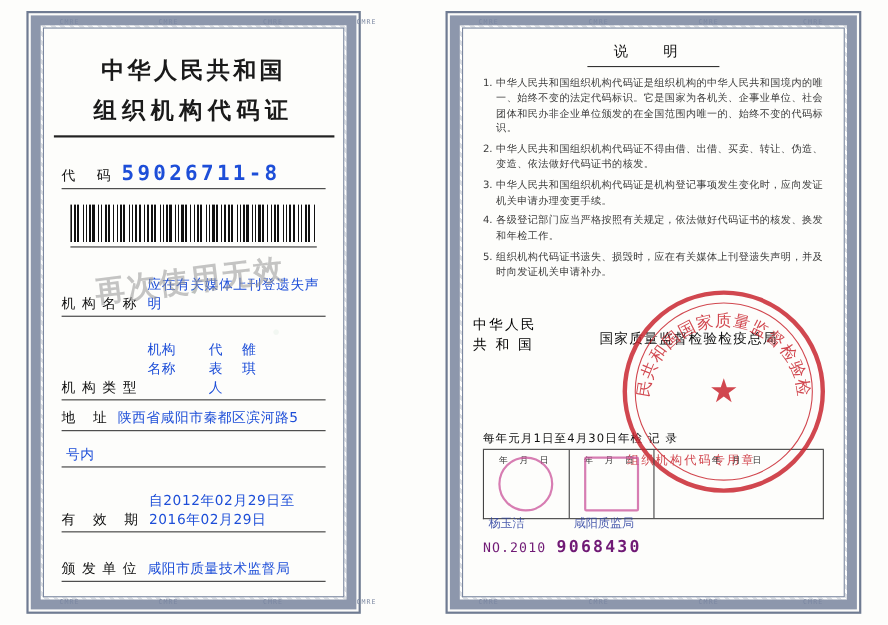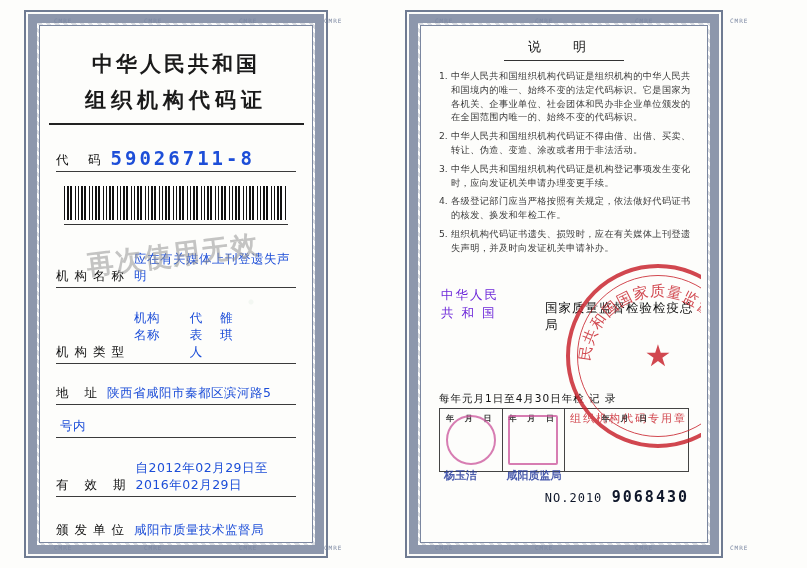--- a/index.html
+++ b/index.html
@@ -16,21 +16,21 @@
   }
   
   .page{
     position:absolute;
     top:10px;
     height:548px;
     background:#fcfcfa;
     box-sizing:border-box;
   }
   .page.left{ left:24px; width:304px; }
-  .page.right{ left:405px; width:318px; }
+  .page.right{ left:405px; width:378px; }
 
   
   .border-outer{
     position:absolute;inset:0;
     border:2px solid #6f7b92;
     box-sizing:border-box;
   }
   .border-band{
     position:absolute;inset:4px;
     border:9px solid #8d97ac;
@@ -111,21 +111,21 @@
     background:
       repeating-linear-gradient(90deg,
         #111 0 1px, #fff 1px 3px, #111 3px 5px, #fff 5px 6px,
         #111 6px 8px, #fff 8px 11px, #111 11px 12px, #fff 12px 14px);
   }
   .barcode-rule{
     margin:4px 18px 0 18px;height:1px;background:#333;
   }
   .f-name{ margin-top:26px; }
   .f-type{ margin-top:22px; }
-  .f-addr{ margin-top:18px; }
+  .f-addr{ margin-top:5px; }
   .f-addr2{ margin-top:10px; }
   .f-valid{ margin-top:22px; }
   .f-issuer{ margin-top:22px; }
   .type-inner{
     display:flex;width:100%;justify-content:space-between;
   }
   .type-inner .rep-lbl{ letter-spacing:4px; padding-left:24px;}
   .type-inner .rep-val{ padding-right:60px;}
 
   
@@ -174,22 +174,22 @@
   }
   .note .num{ width:12px;flex:none; }
   .note .txt{ flex:1; letter-spacing:.4px; }
 
   .seal-area{
     position:relative;
     height:132px;
     margin-top:4px;
   }
   .issuer-left{
-    position:absolute;left:14px;top:26px;
-    font-size:12.5px;line-height:1.5;color:#6d28d9;letter-spacing:2px;
+    position:absolute;left:3px;top:26px;
+    font-size:12.5px;line-height:1.5;color:#000000;letter-spacing:2px;
   }
   .issuer-right{
     position:absolute;left:118px;top:40px;
     font-size:12.5px;color:#111;letter-spacing:1px;
   }
   .red-seal{
     position:absolute;
     left:139px;top:4px;
     width:176px;height:176px;
     border:4px solid #c8202a;
@@ -237,21 +237,20 @@
     margin:0 12px;
     display:flex;
     border:1px solid #444;
     border-top:none;
     height:62px;
   }
   .rt-cell{
     flex:1;
     border-right:1px solid #444;
     position:relative;
-    font-weight:bold;
   }
   .rt-cell:last-child{ border-right:none; flex:2; }
   .rt-sub{
     position:absolute;left:0;right:0;top:0;bottom:0;
     display:flex;
     font-size:8px;color:#333;
     align-items:flex-start;
     justify-content:space-around;
     padding-top:4px;
     letter-spacing:4px;
@@ -269,23 +268,22 @@
   }
   .hand{
     position:absolute;bottom:-12px;left:4px;
     color:#2a3fa0;
     font-size:11px;
     font-family:"DejaVu Serif","Liberation Serif",serif;
     opacity:.85;
   }
   .no-line{
     margin:16px 12px 0 12px;
-    text-align:right;
     font-size:14px;
-    color:#0f172a;
+    color:#701a75;
     font-family:"DejaVu Sans Mono","Liberation Mono",monospace;
     letter-spacing:1px;
   }
   .no-line .no-label{ font-size:12px; }
   .no-line .no-digits{ font-weight:bold;font-size:15px;letter-spacing:2px; }
 </style>
 </head>
 <body>
 
 <div class="scan">
@@ -380,21 +378,21 @@
       <div class="r-title">说    明</div>
       <div class="r-title-rule"></div>
 
       <div class="notes">
         <div class="note">
           <span class="num">1.</span>
           <span class="txt">中华人民共和国组织机构代码证是组织机构的中华人民共和国境内的唯一、始终不变的法定代码标识。它是国家为各机关、企事业单位、社会团体和民办非企业单位颁发的在全国范围内唯一的、始终不变的代码标识。</span>
         </div>
         <div class="note">
           <span class="num">2.</span>
-          <span class="txt">中华人民共和国组织机构代码证不得由借、出借、买卖、转让、伪造、变造、涂改或者用于非法活动。</span>
+          <span class="txt">中华人民共和国组织机构代码证不得由借、出借、买卖、转让、伪造、变造、依法做好代码证书的核发。</span>
         </div>
         <div class="note">
           <span class="num">3.</span>
           <span class="txt">中华人民共和国组织机构代码证是机构登记事项发生变化时，应向发证机关申请办理变更手续。</span>
         </div>
         <div class="note">
           <span class="num">4.</span>
           <span class="txt">各级登记部门应当严格按照有关规定，依法做好代码证书的核发、换发和年检工作。</span>
         </div>
         <div class="note">

